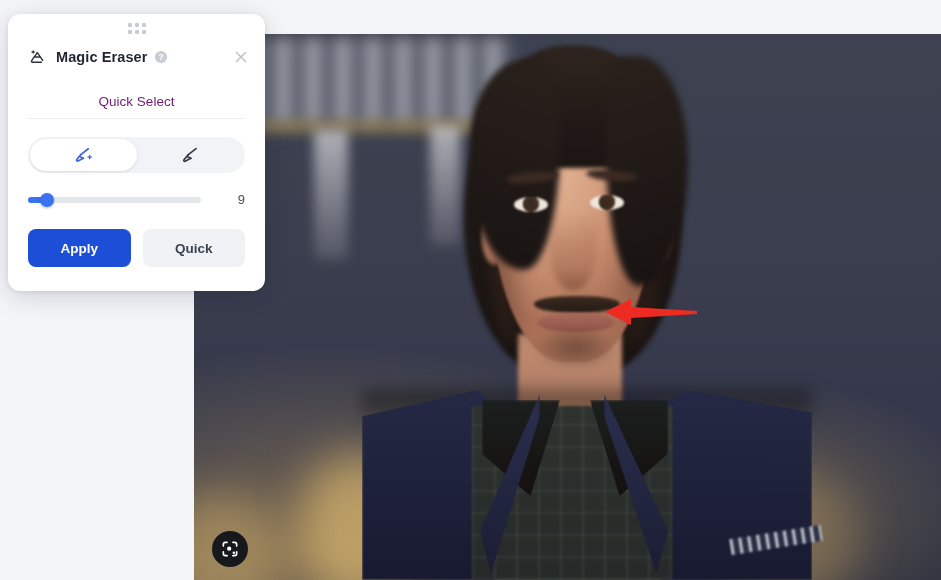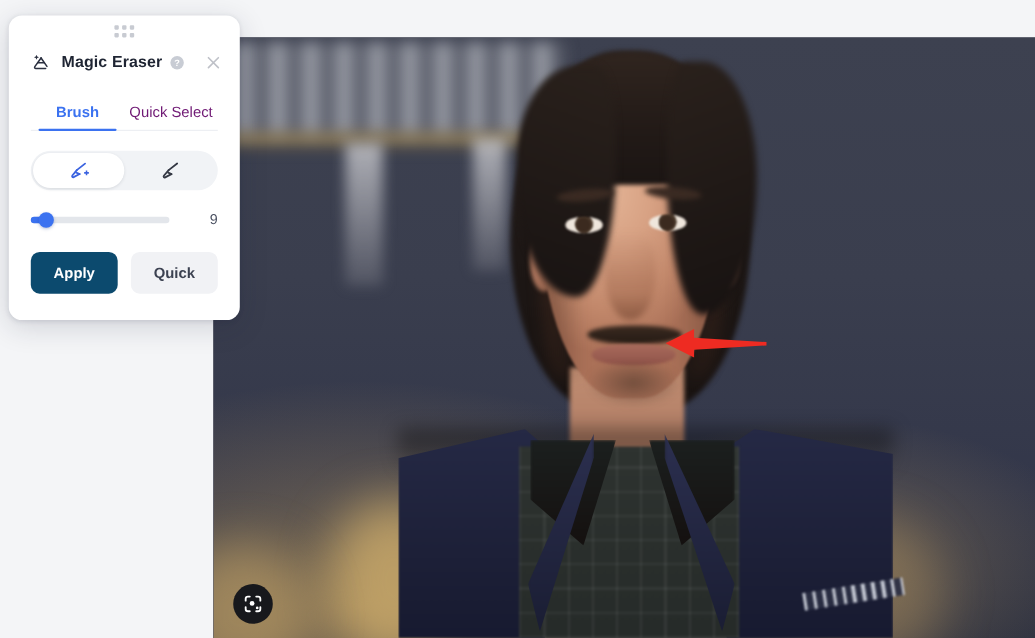--- a/index.html
+++ b/index.html
@@ -299,21 +299,21 @@
     display: flex;
     align-items: center;
     justify-content: center;
     cursor: pointer;
   }
 
   
   .panel {
     position: absolute;
     left: 8px; top: 14px;
-    width: 210px;
+    width: 257px;
     background: #ffffff;
     border-radius: 12px;
     box-shadow: 0 6px 26px rgba(26,32,56,.16), 0 1px 4px rgba(26,32,56,.10);
     overflow: hidden;
     z-index: 20;
   }
 
   .drag-handle {
     height: 20px;
     display: flex;
@@ -457,21 +457,21 @@
   .btn {
     flex: 1;
     height: 38px;
     border: none;
     border-radius: 8px;
     font-size: 13.5px;
     font-weight: 700;
     cursor: pointer;
     font-family: "Liberation Sans", sans-serif;
   }
-  .btn-primary { background: #0c4a6e; color: #ffffff; }
+  .btn-primary { background: #1d4ed8; color: #ffffff; }
   .btn-secondary { background: #f1f2f5; color: #3c4251; font-weight: 600; }
 </style>
 </head>
 <body>
 
 <div id="app">
 
   <div class="workspace-left"></div>
 
   <div class="canvas-area">
@@ -573,23 +573,20 @@
         </svg>
       </span>
       <span class="close-icon">
         <svg width="16" height="16" viewBox="0 0 16 16" aria-hidden="true">
           <path d="M3.5 3.5 12.5 12.5 M12.5 3.5 3.5 12.5" stroke="#8b909c" stroke-width="1.5" stroke-linecap="round"></path>
         </svg>
       </span>
     </div>
 
     <div class="tabs">
-      <div class="tab active">
-        <span>Brush</span>
-      </div>
       <div class="tab">
         <span>Quick Select</span>
       </div>
     </div>
 
     <div class="segmented">
       <div class="seg active">
         <svg viewBox="0 0 24 24" aria-hidden="true">
           <g fill="none" stroke="#3b63e0" stroke-width="1.8" stroke-linecap="round" stroke-linejoin="round">
             <path d="M17.8 5.2 9.6 11.6"></path>

